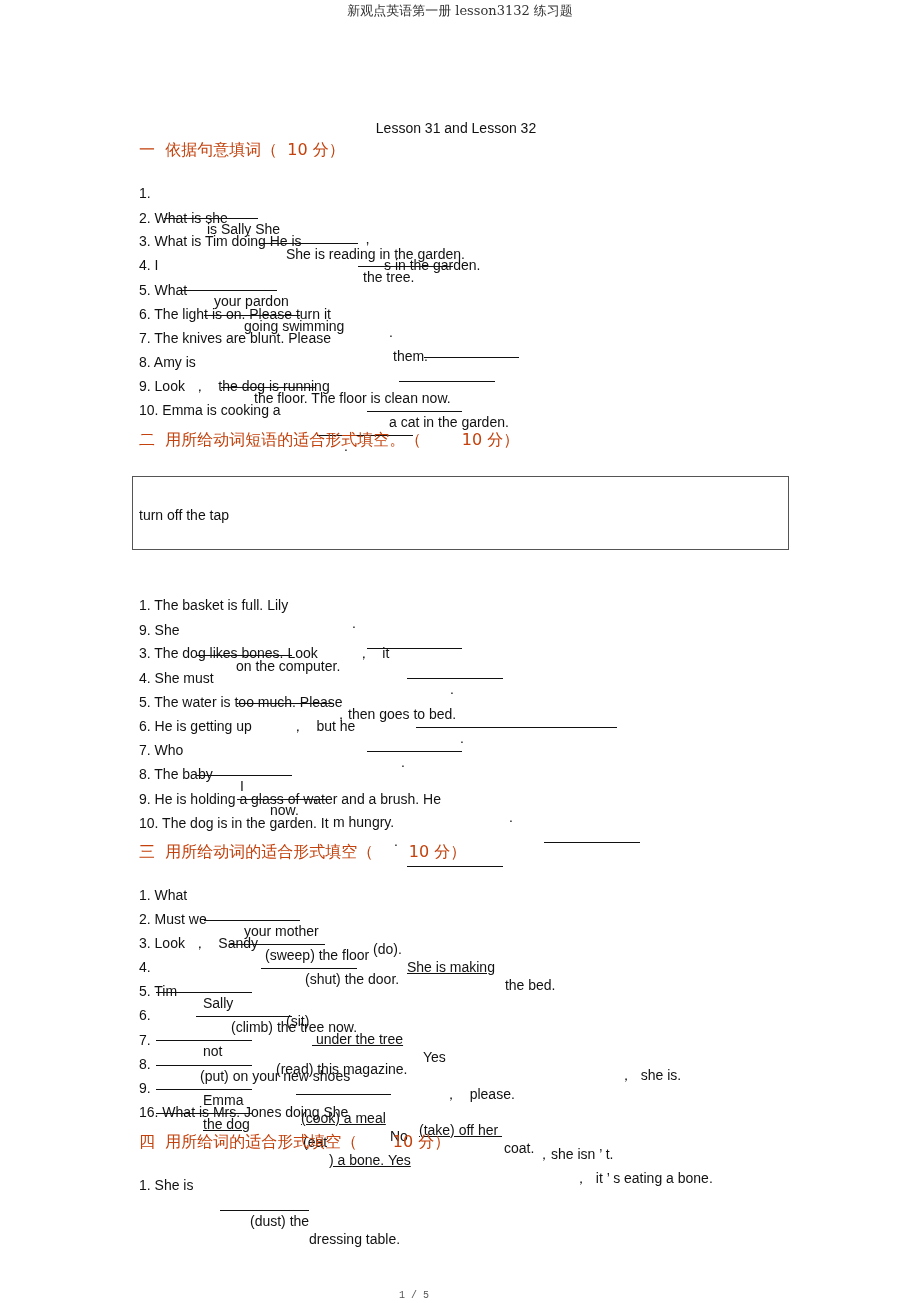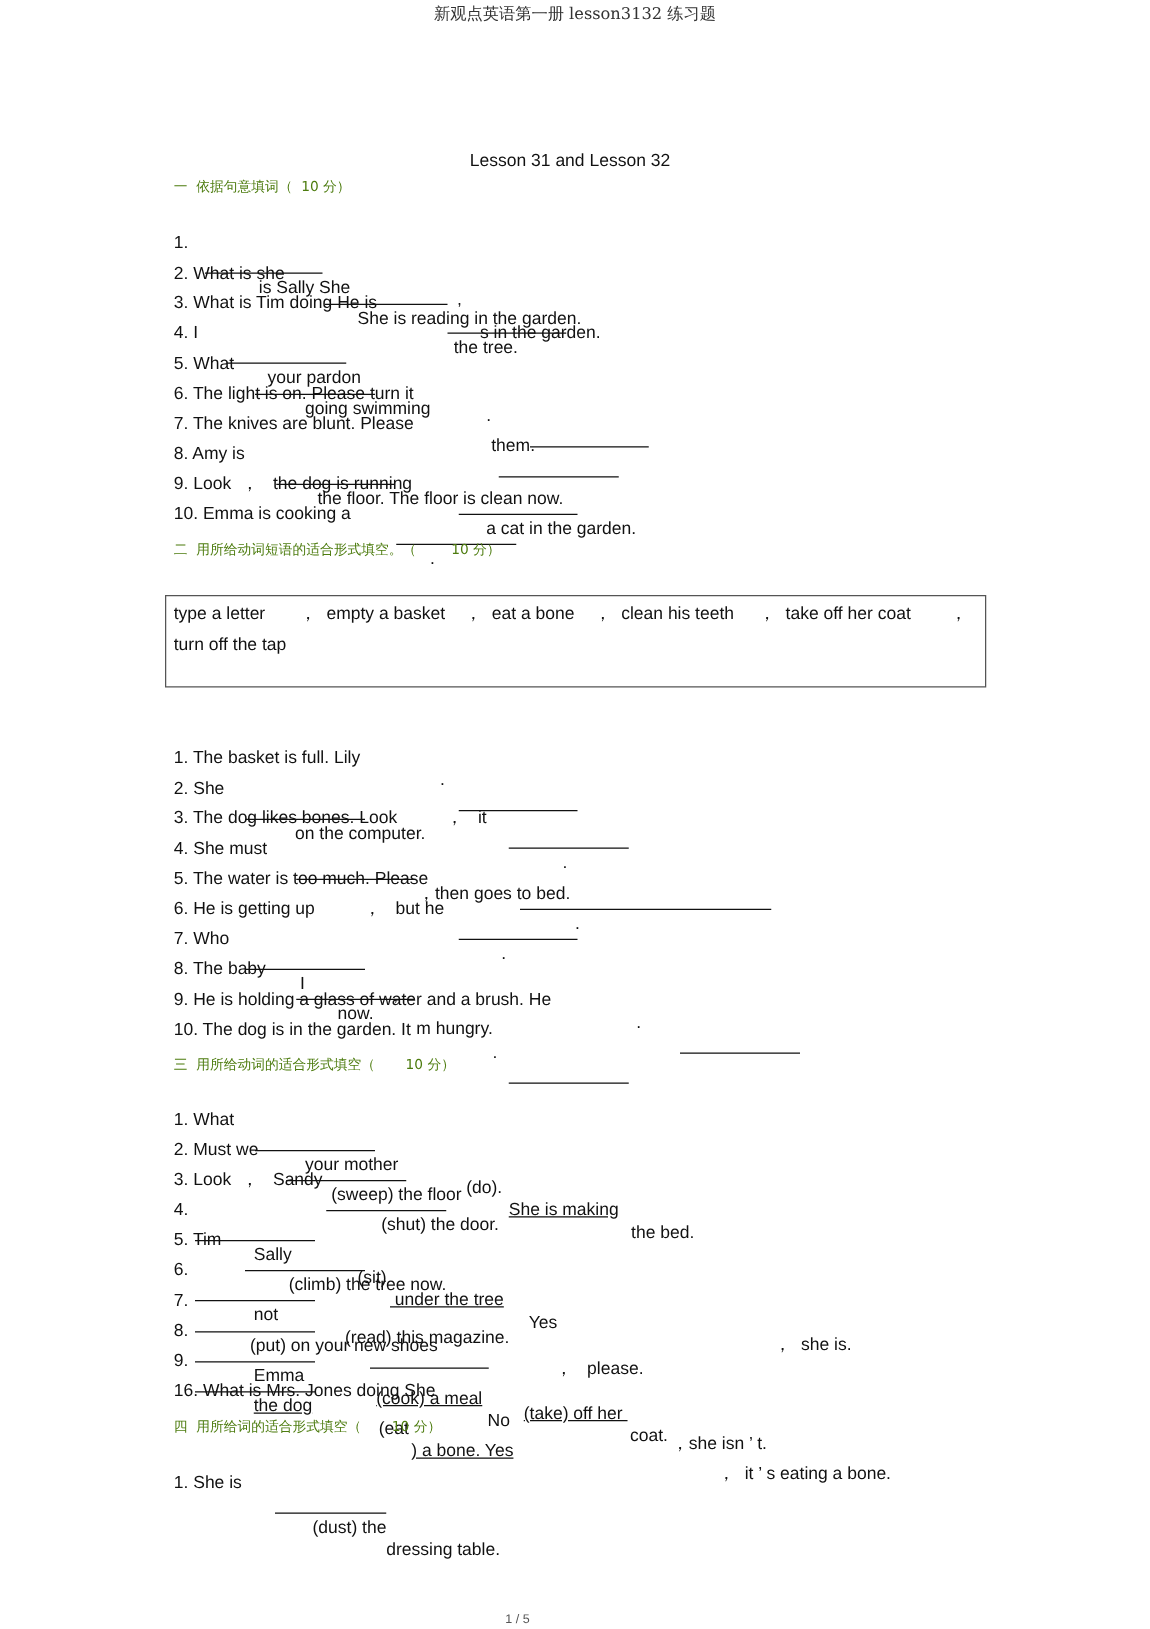--- a/index.html
+++ b/index.html
@@ -11,31 +11,31 @@
     position: absolute; top: 2px; left: 0; width: 920px; text-align: center;
     font-family: "DejaVu Serif", "Liberation Serif", serif; font-size: 13px; color: #333;
   }
   .title {
     position: absolute; top: 120px; left: 0; width: 912px; text-align: center;
     font-size: 14px;
   }
   .line {
     position: absolute; left: 139px; font-size: 14px; white-space: pre; height: 18px; line-height: 18px;
   }
-  .sec { font-family: "DejaVu Sans", sans-serif; font-size: 11px; color: #4d7c0f; }
+  .sec { font-family: "DejaVu Sans", sans-serif; font-size: 16px; color: #c2410c; }
   .u { position: absolute; border-bottom: 1px solid #111; height: 16px; }
   .box {
     position: absolute; left: 132px; top: 476px; width: 655px; height: 72px;
     border: 1px solid #555;
   }
   .box .row { position: absolute; left: 6px; font-size: 14px; white-space: pre; line-height: 18px; }
   .seg { position: absolute; white-space: pre; }
   .footer {
     position: absolute; top: 1290px; left: 0; width: 828px; text-align: center;
-    font-family: Liberation Sans, sans-serif; font-size: 10px; color: #555;
+    font-family: Liberation Mono, monospace; font-size: 10px; color: #555;
   }
 </style>
 </head>
 <body>
 
 <div class="hdr">新观点英语第一册 lesson3132 练习题</div>
 <div class="title">Lesson 31 and Lesson 32</div>
 
 <div class="line sec" style="top:141px">一  依据句意填词（  10 分）</div>
 
@@ -88,31 +88,30 @@
 </div>
 <div class="line" style="top:383px">
   <span class="seg" style="left:0">10. Emma is cooking a</span>
   <span class="u" style="left:178px;width:96px"></span>
   <span class="seg" style="left:205px">.</span>
 </div>
 
 <div class="line sec" style="top:431px">二  用所给动词短语的适合形式填空。（        10 分）</div>
 
 <div class="box">
-  <div class="row" style="top:4px">type a letter       ，  empty a basket    ，  eat a bone    ，  clean his teeth     ，  take off her coat        ，</div>
   <div class="row" style="top:29px">turn off the tap</div>
 </div>
 
 <div class="line" style="top:578px">
   <span class="seg" style="left:0">1. The basket is full. Lily</span>
   <span class="seg" style="left:213px">.</span>
   <span class="u" style="left:228px;width:95px"></span>
 </div>
 <div class="line" style="top:603px">
-  <span class="seg" style="left:0">2. She</span>
+  <span class="seg" style="left:0">9. She</span>
   <span class="u" style="left:57px;width:96px"></span>
   <span class="seg" style="left:97px">on the computer.</span>
 </div>
 <div class="line" style="top:626px">
   <span class="seg" style="left:0">3. The dog likes bones. Look          ，   it</span>
   <span class="u" style="left:268px;width:96px"></span>
   <span class="seg" style="left:311px">.</span>
 </div>
 <div class="line" style="top:651px">
   <span class="seg" style="left:0">4. She must</span>

